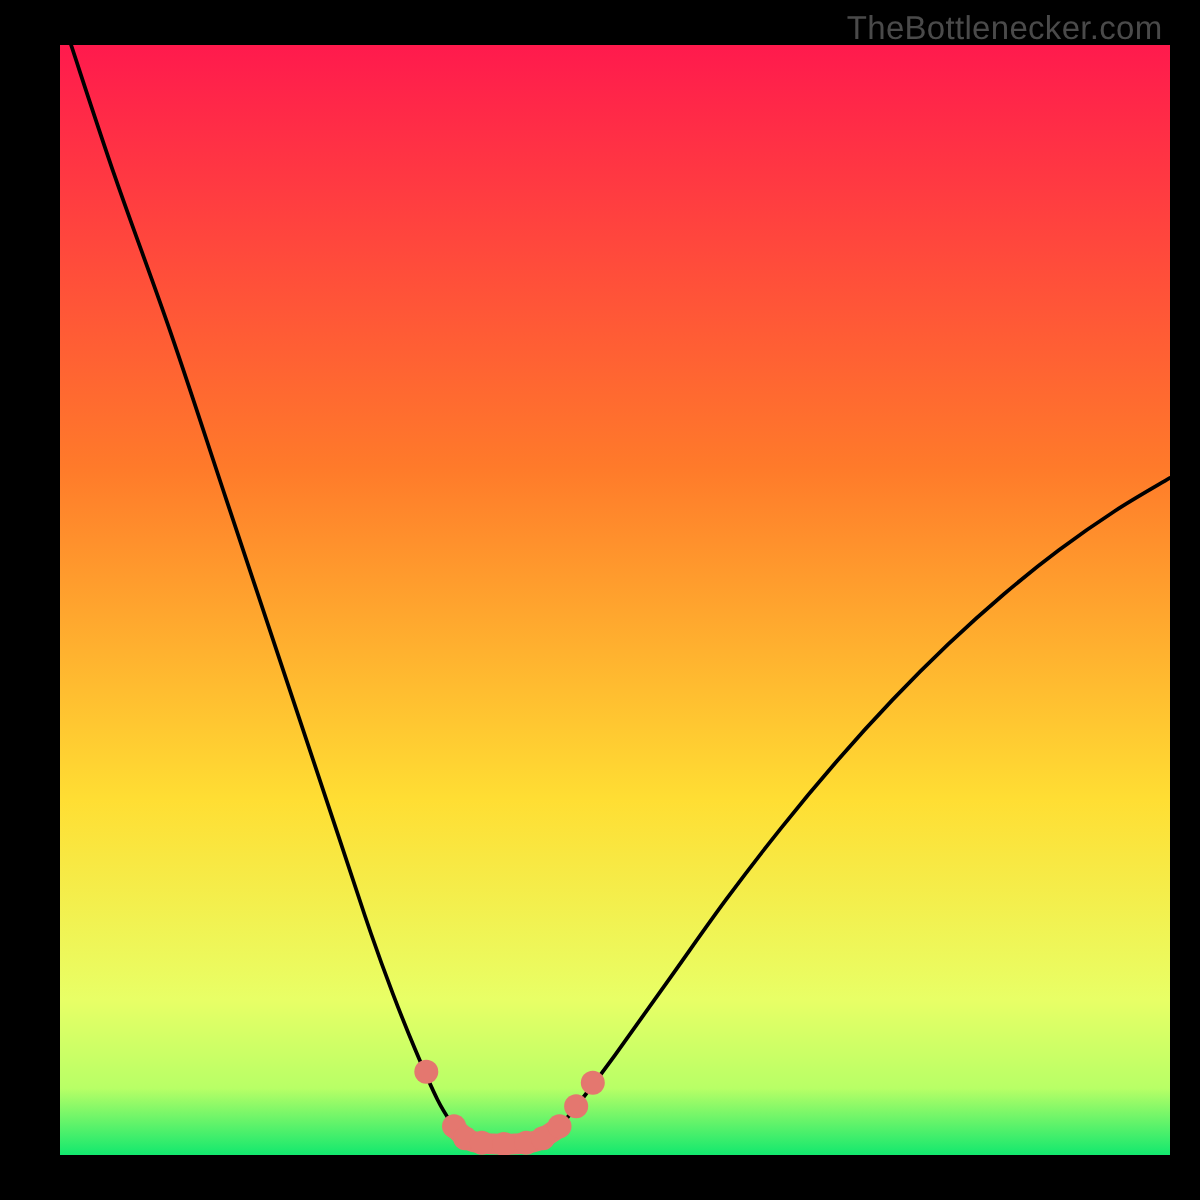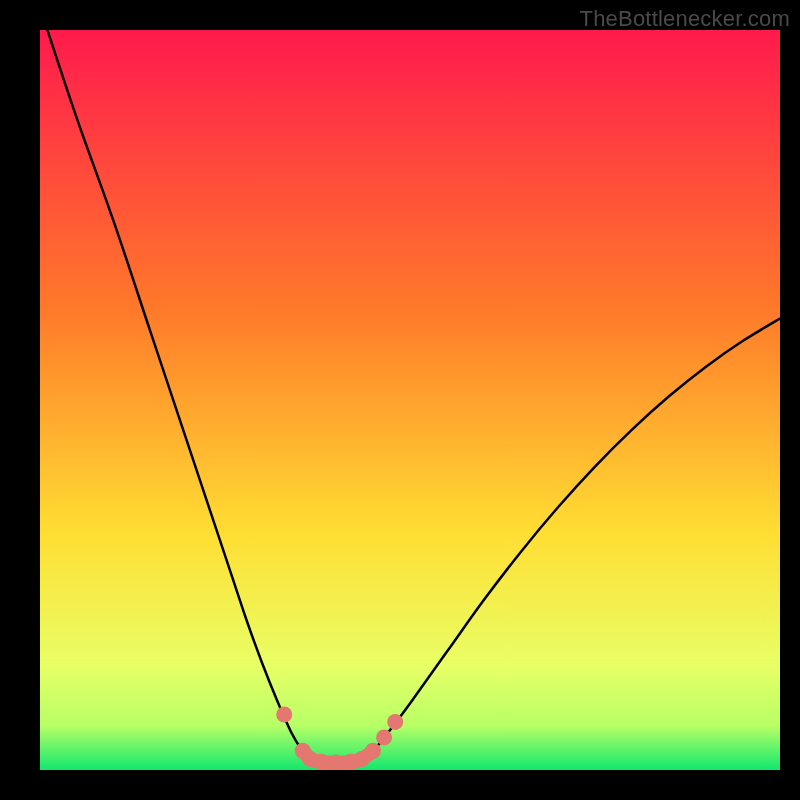--- a/index.html
+++ b/index.html
@@ -7,21 +7,21 @@
     padding: 0;
     width: 800px;
     height: 800px;
     background: #000;
     position: relative;
     font-family: Arial, Helvetica, sans-serif;
   }
   .watermark {
     position: absolute;
     top: 6px;
-    right: 10px;
+    right: 25px;
     color: #4a4a4a;
     font-size: 22px;
     font-weight: 500;
     z-index: 10;
     letter-spacing: 0.2px;
   }
   .plot-area {
     position: absolute;
     left: 40px;
     top: 30px;

